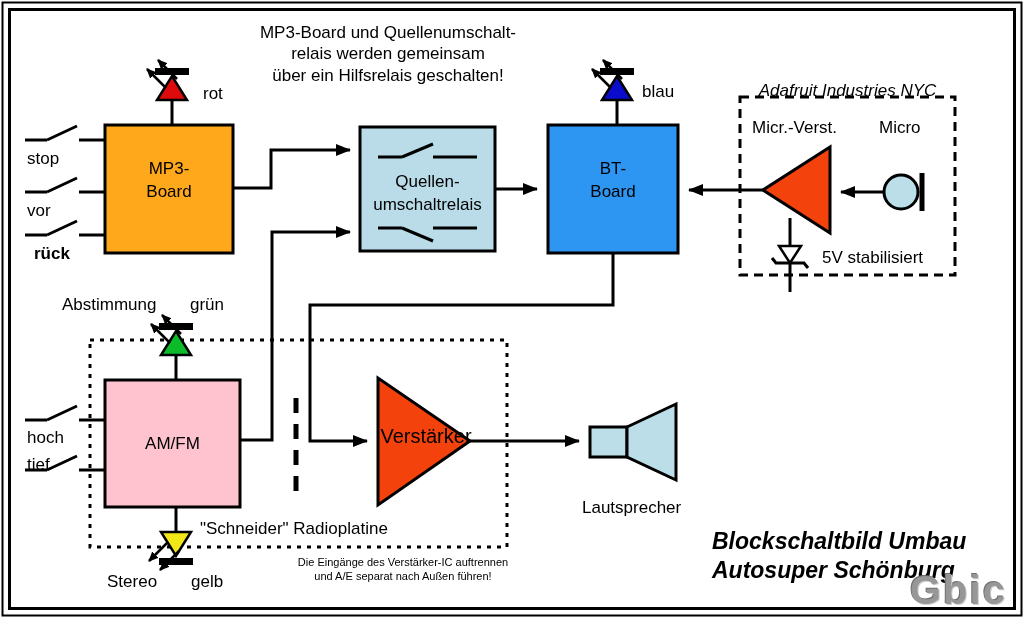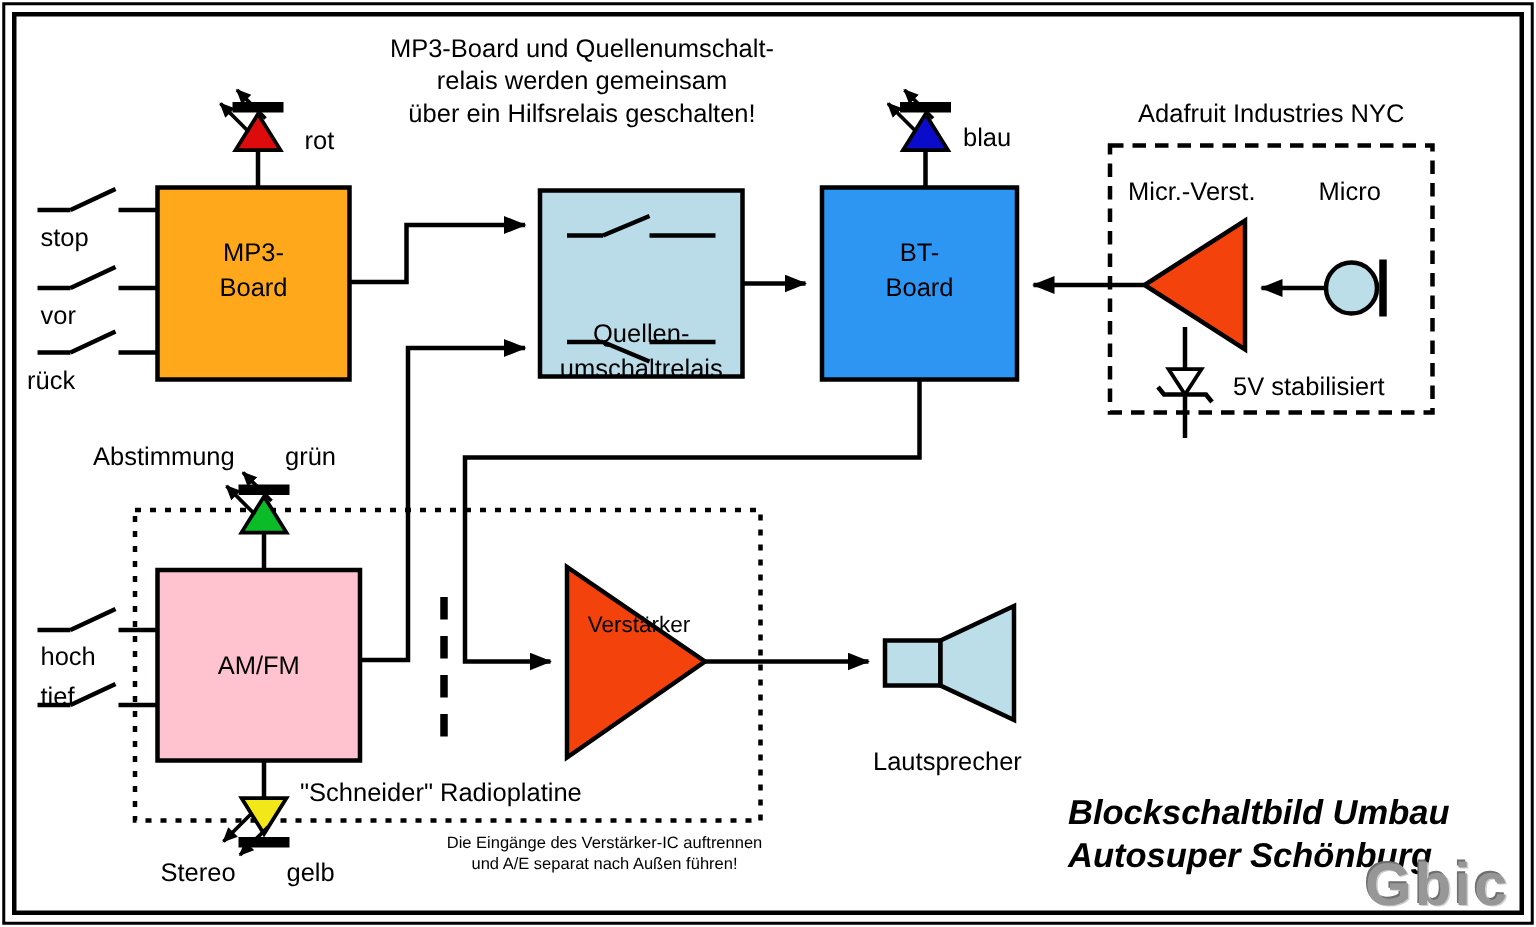--- a/index.html
+++ b/index.html
@@ -137,43 +137,43 @@
 
   <div class="lbl center" style="left:238px; top:22px; width:300px;">
     <div>MP3-Board und Quellenumschalt-</div>
     <div>relais werden gemeinsam</div>
     <div>über ein Hilfsrelais geschalten!</div>
   </div>
 
   <div class="lbl" style="left:203px; top:83px;">rot</div>
   <div class="lbl" style="left:642px; top:81px;">blau</div>
 
-  <div class="lbl center" style="left:745px; top:65px; width:205px;">Adafruit Industries NYC</div>
+  <div class="lbl center" style="left:745px; top:80px; width:205px;font-style:italic;">Adafruit Industries NYC</div>
   <div class="lbl" style="left:752px; top:117px;">Micr.-Verst.</div>
   <div class="lbl" style="left:879px; top:117px;">Micro</div>
   <div class="lbl" style="left:822px; top:247px;">5V stabilisiert</div>
 
   <div class="lbl center blocklabel" style="left:105px; top:158px; width:128px;">
     <div>MP3-</div>
     <div>Board</div>
   </div>
-  <div class="lbl center blocklabel" style="left:360px; top:171px; width:135px;margin-top:41px;">
+  <div class="lbl center blocklabel" style="left:360px; top:171px; width:135px;">
     <div>Quellen-</div>
     <div>umschaltrelais</div>
   </div>
   <div class="lbl center blocklabel" style="left:548px; top:158px; width:130px;">
     <div>BT-</div>
     <div>Board</div>
   </div>
   <div class="lbl center" style="left:105px; top:433px; width:135px;">AM/FM</div>
-  <div class="lbl center" style="left:379px; top:408px; width:94px; font-size:15px;">Verstärker</div>
+  <div class="lbl center" style="left:379px; top:424px; width:94px; font-size:20px;">Verstärker</div>
 
   <div class="lbl" style="left:27px; top:148px;">stop</div>
   <div class="lbl" style="left:27px; top:200px;">vor</div>
-  <div class="lbl" style="left:18px; top:243px;">rück</div>
+  <div class="lbl" style="left:34px; top:243px;font-weight:bold;">rück</div>
   <div class="lbl" style="left:27px; top:427px;">hoch</div>
   <div class="lbl" style="left:27px; top:454px;">tief</div>
 
   <div class="lbl" style="left:62px; top:294px;">Abstimmung</div>
   <div class="lbl" style="left:190px; top:294px;text-align:center;">grün</div>
   <div class="lbl" style="left:107px; top:571px;">Stereo</div>
   <div class="lbl" style="left:191px; top:571px;">gelb</div>
 
   <div class="lbl" style="left:200px; top:518px;">"Schneider" Radioplatine</div>
   <div class="lbl" style="left:582px; top:497px;">Lautsprecher</div>

